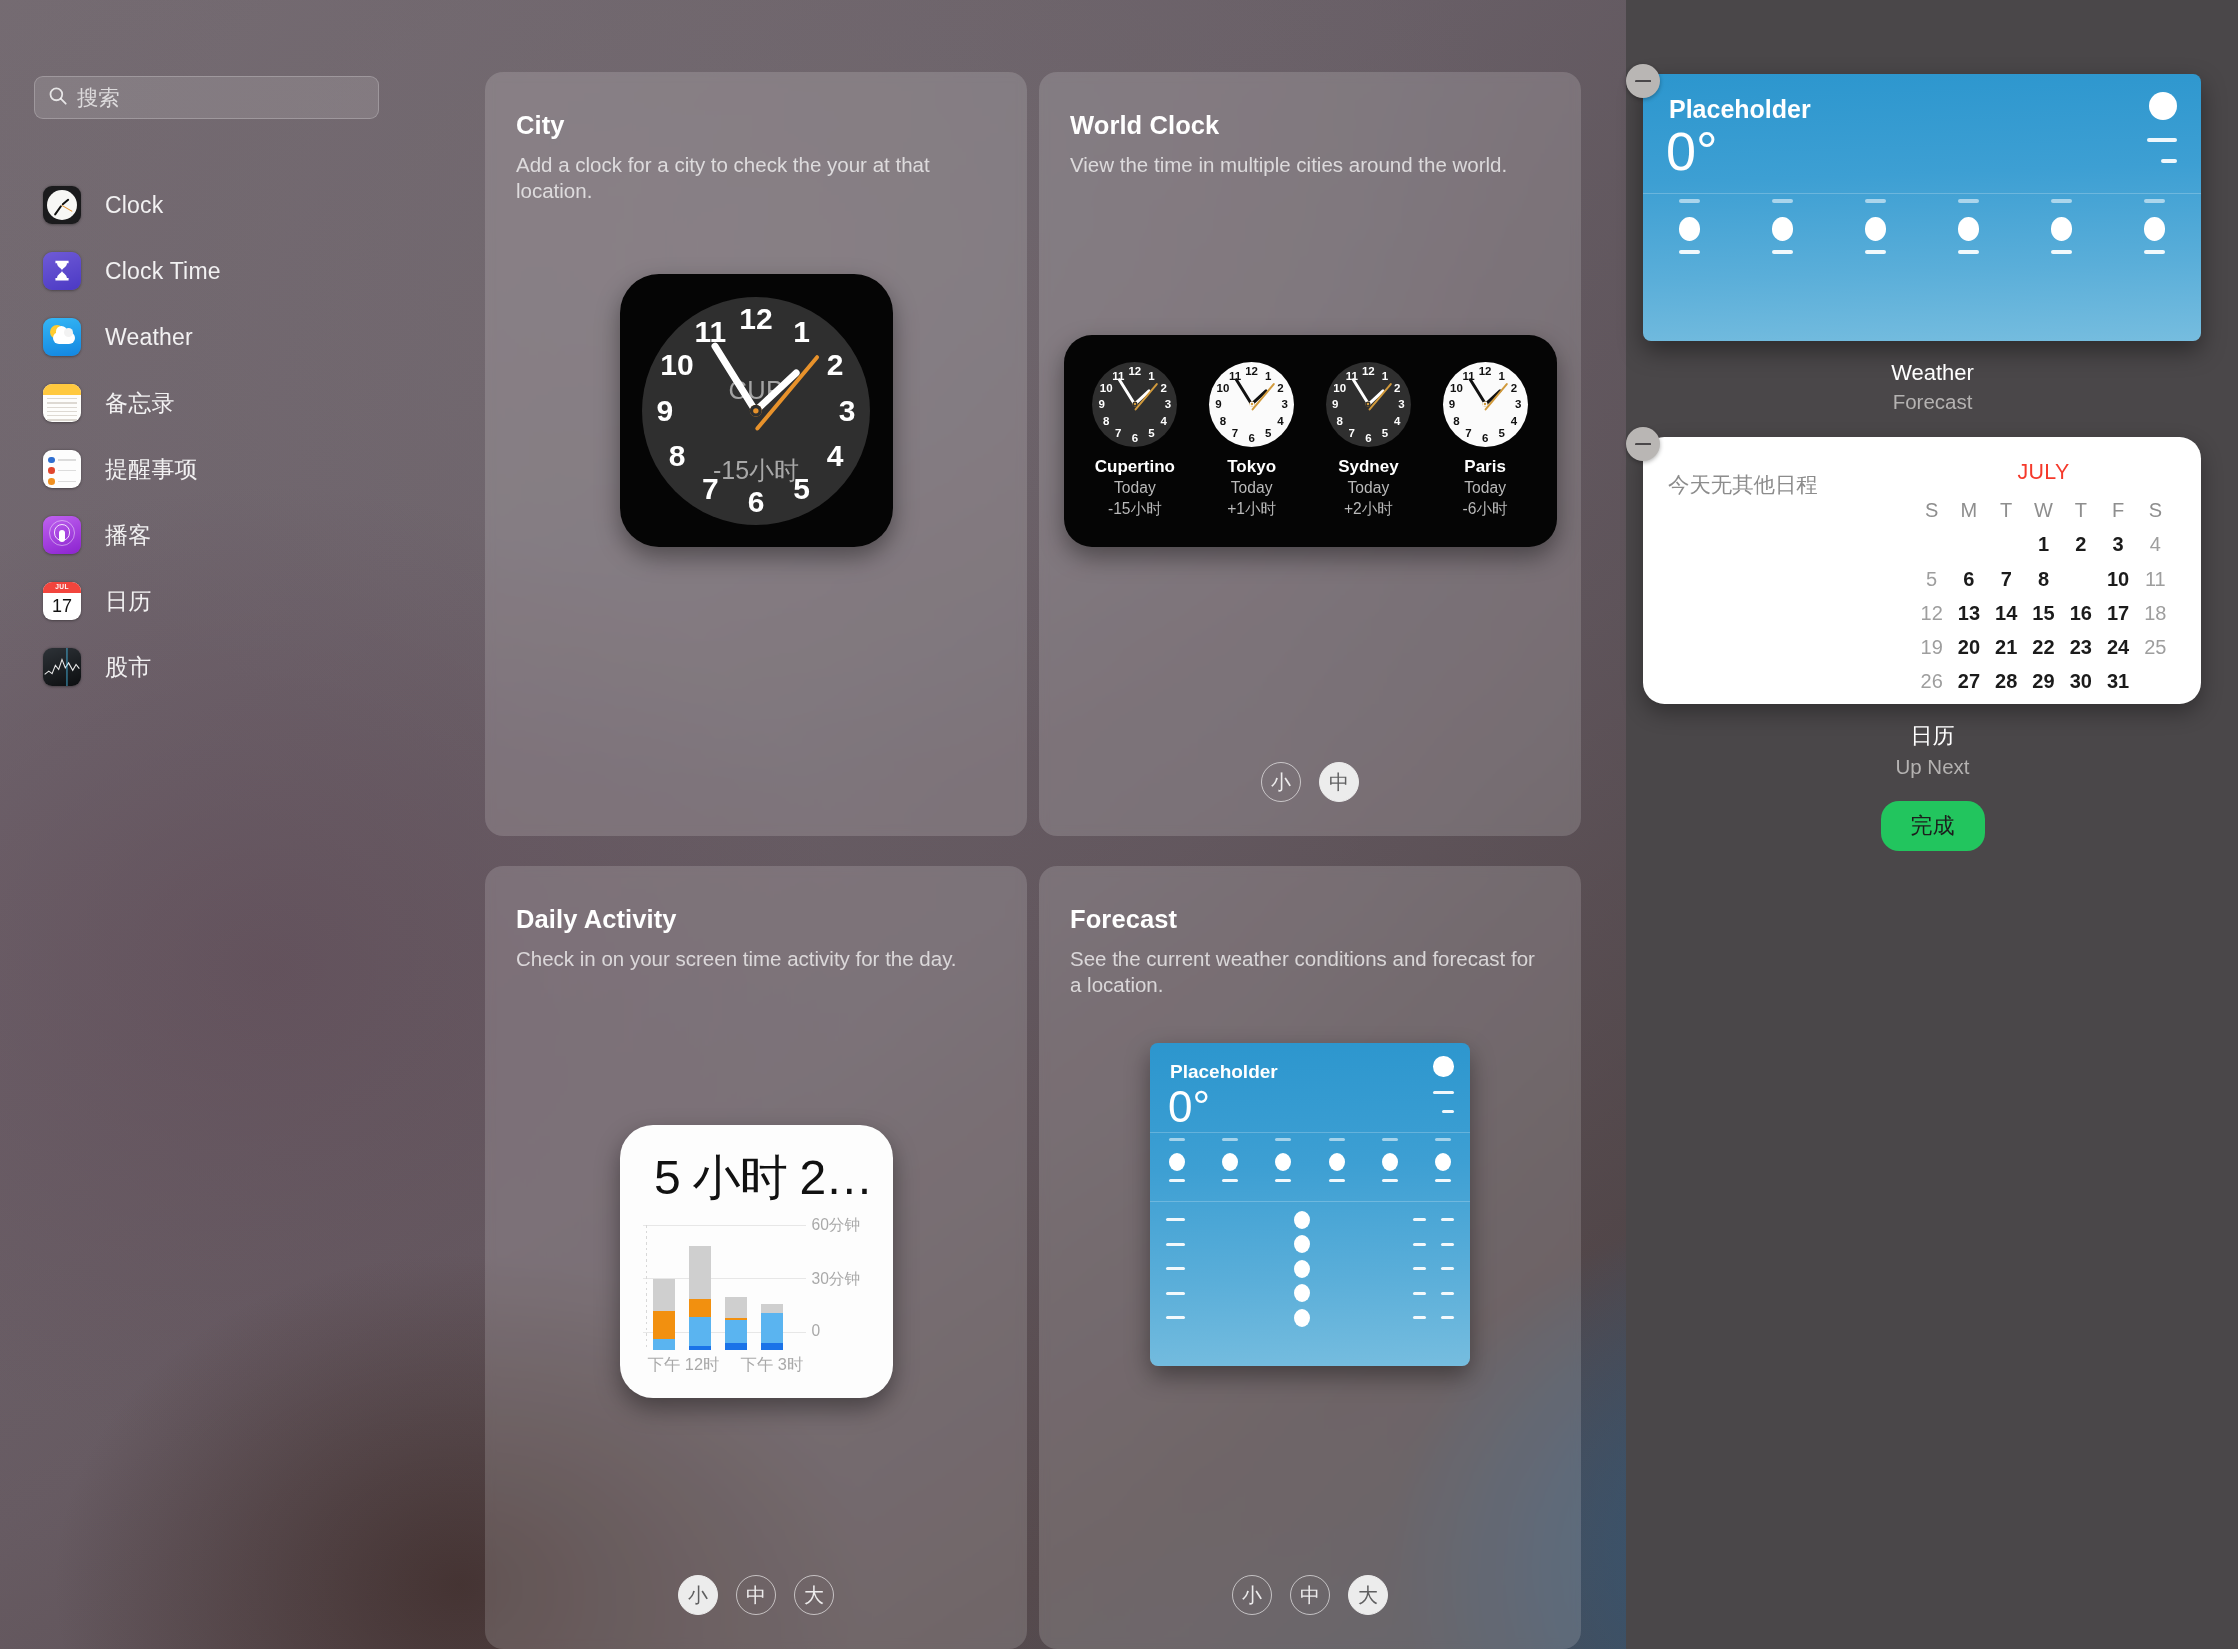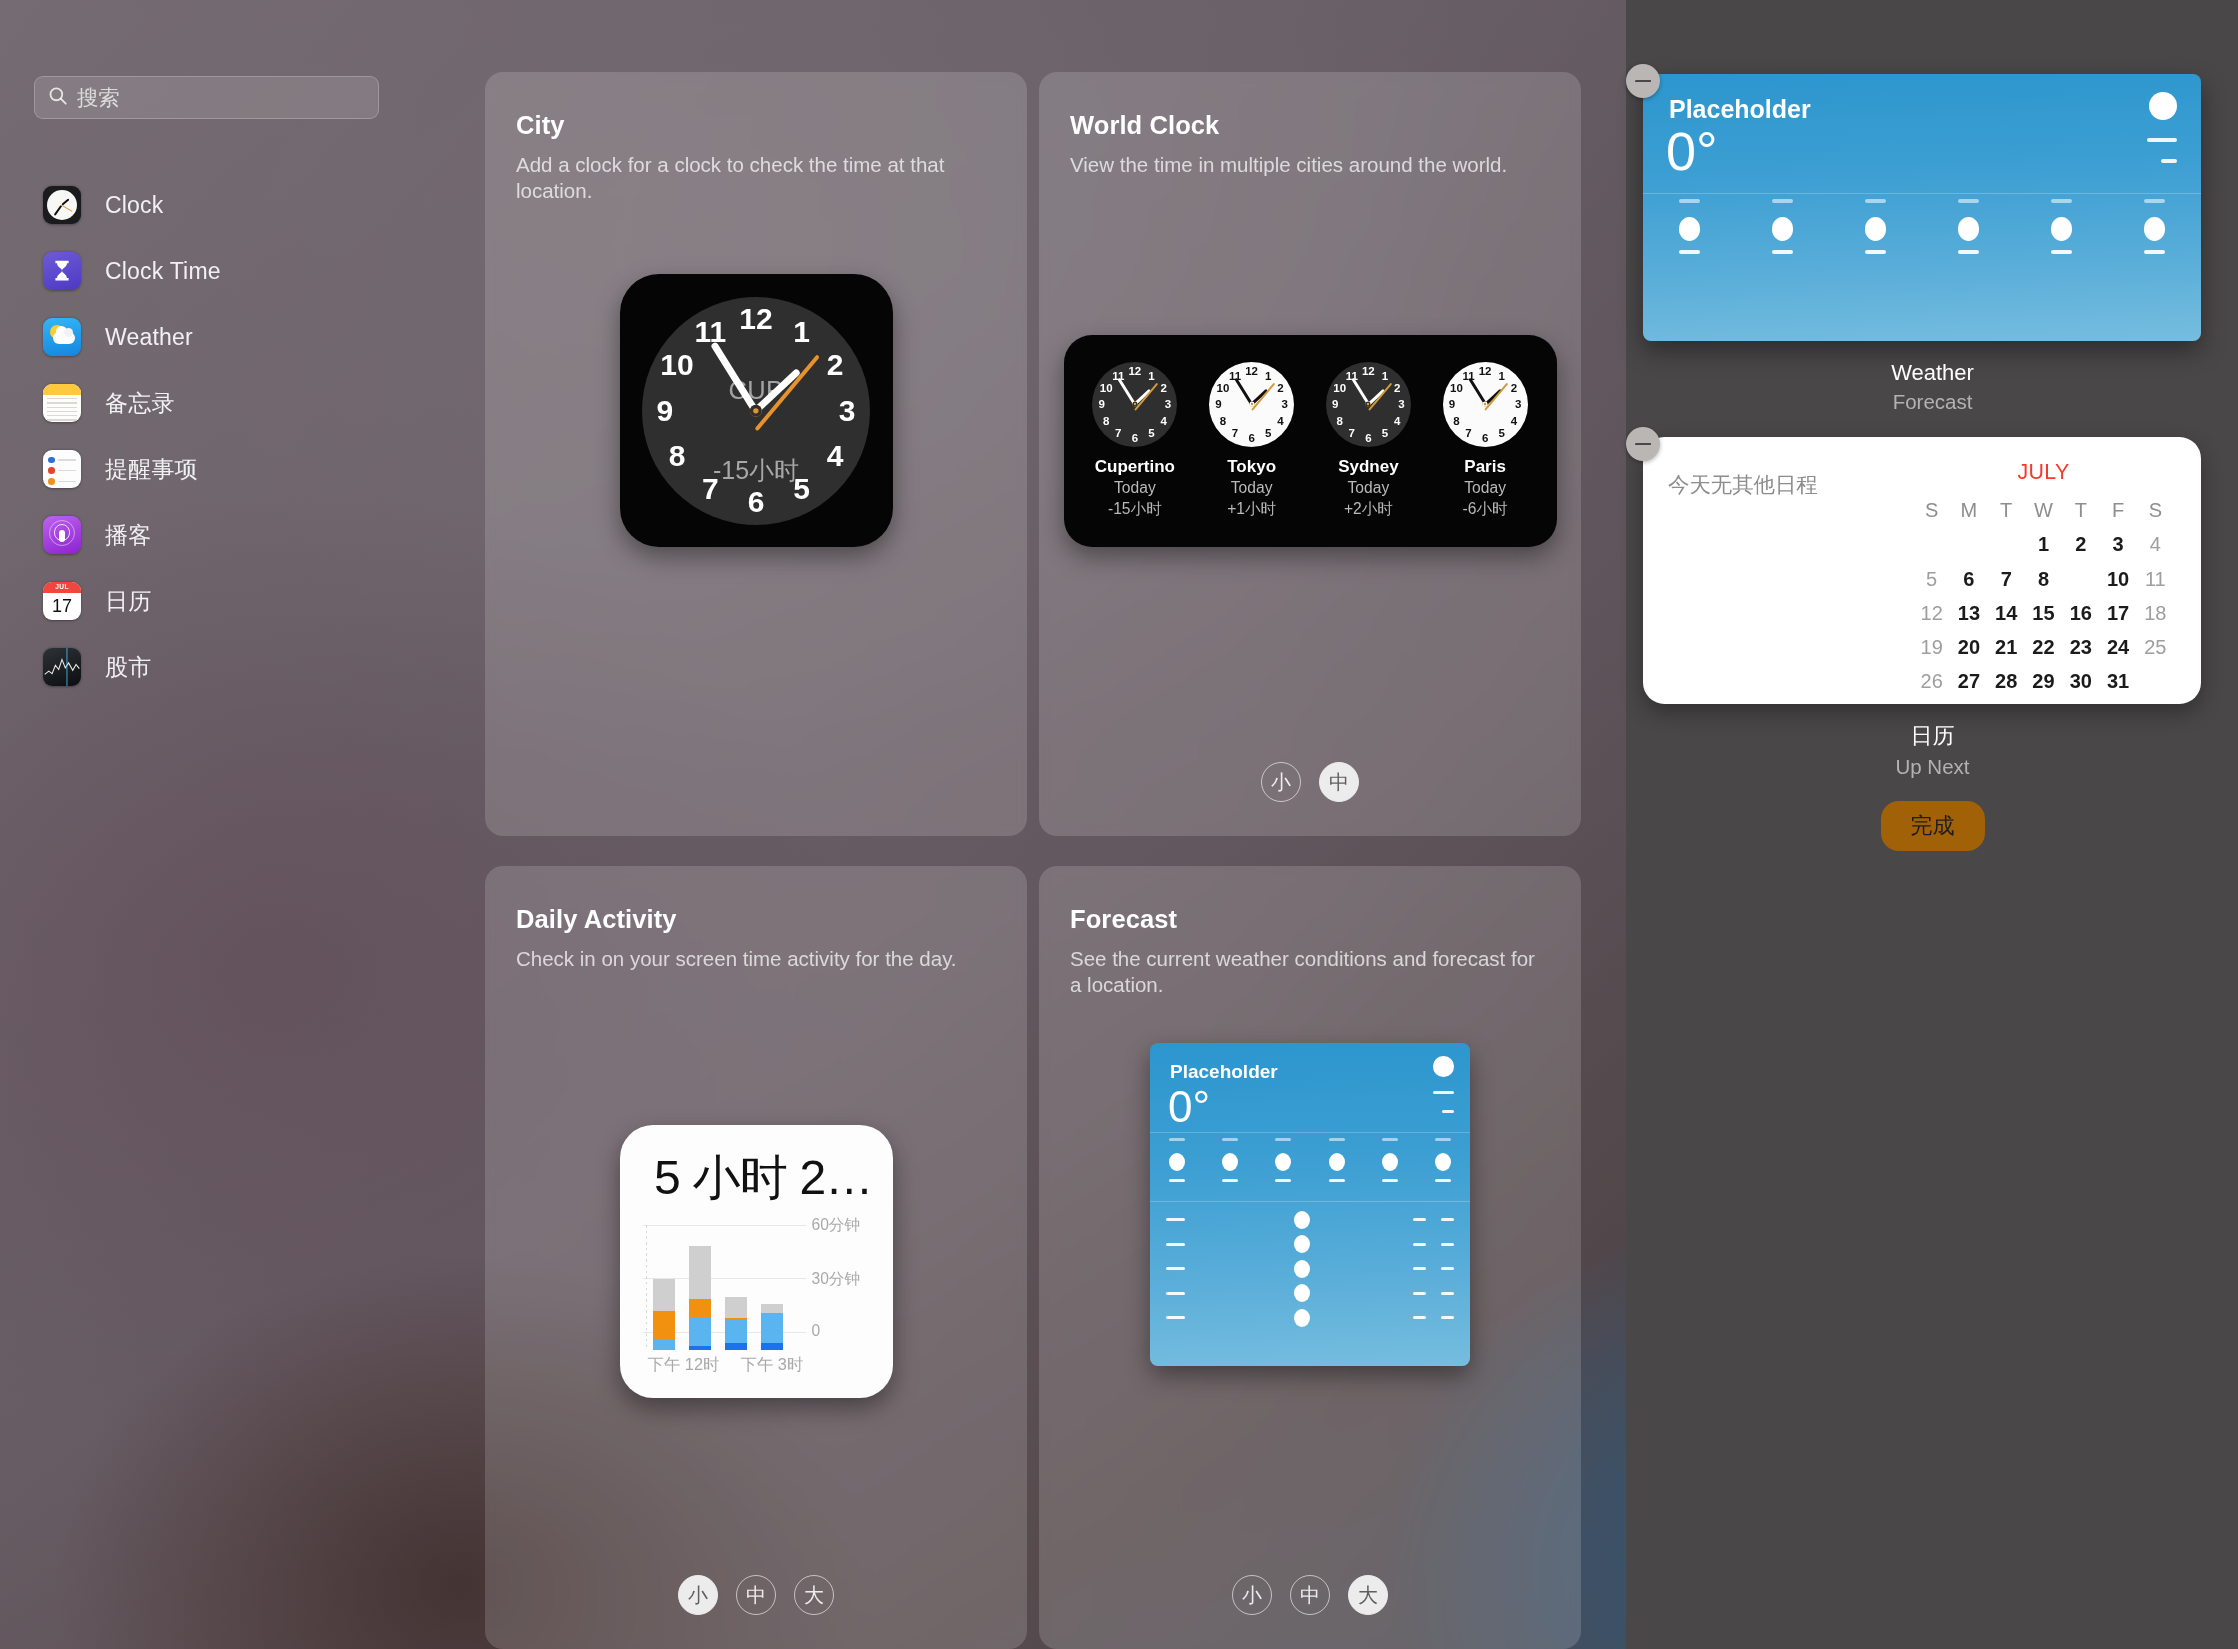--- a/index.html
+++ b/index.html
@@ -212,21 +212,21 @@
   .cal-day{ color:#1b1b1b; font-weight:bold; }
   .cal-day.weekend{ color:#9e9e9e; font-weight:400; }
   .cal-day.today{ position:relative; color:#fff !important; font-weight:400; }
   .cal-day.today:before{
     content:""; position:absolute; left:50%;top:50%;transform:translate(-50%,-50%);
     width:31px;height:31px;border-radius:50%;background:#f5392b; z-index:-1;
   }
   .cal-day.today span{ position:relative; z-index:1; }
   #done-btn{
     position:absolute; left:50%; transform:translateX(-50%); top:801px;
-    background:#a16207; color:#1c1c1c; font-size:22px;
+    background:#22c55e; color:#1c1c1c; font-size:22px;
     padding:10px 30px; border-radius:18px;
   }
 </style>
 </head>
 <body>
 
 <div id="wallpaper"></div>
 <div id="wallpaper-veil"></div>
 
 <div id="sidebar">
@@ -332,21 +332,21 @@
     </div>
 
   </div>
 </div>
 
 <div id="gallery">
 
   <div class="card" id="card-city">
     <div class="card-head">
       <div class="card-title">City</div>
-      <div class="card-desc">Add a clock for a clock to check the time at that location.</div>
+      <div class="card-desc">Add a clock for a city to check the your at that location.</div>
     </div>
     <div class="widget-wrap" style="top:202px;">
       <div id="city-widget">
         <div class="clockface" id="city-face">
           <span class="cup-label">CUP</span>
           <span class="offset-label">-15小时</span>
           <i class="hand" style="width:7.4px;height:59px;margin-left:-3.7px;margin-top:-59px;background:#fff;transform:rotate(47deg);"></i>
           <i class="hand" style="width:7.4px;height:80px;margin-left:-3.7px;margin-top:-80px;background:#fff;transform:rotate(-32deg);"></i>
           <i class="hand" style="width:4.1px;height:97px;margin-left:-2.1px;margin-top:-78px;background:#e8922b;transform:rotate(40deg);"></i>
           <i class="hub" style="width:12.3px;height:12.3px;background:#e8922b;box-shadow:inset 0 0 0 3.3px #2f2f2f;"></i>

